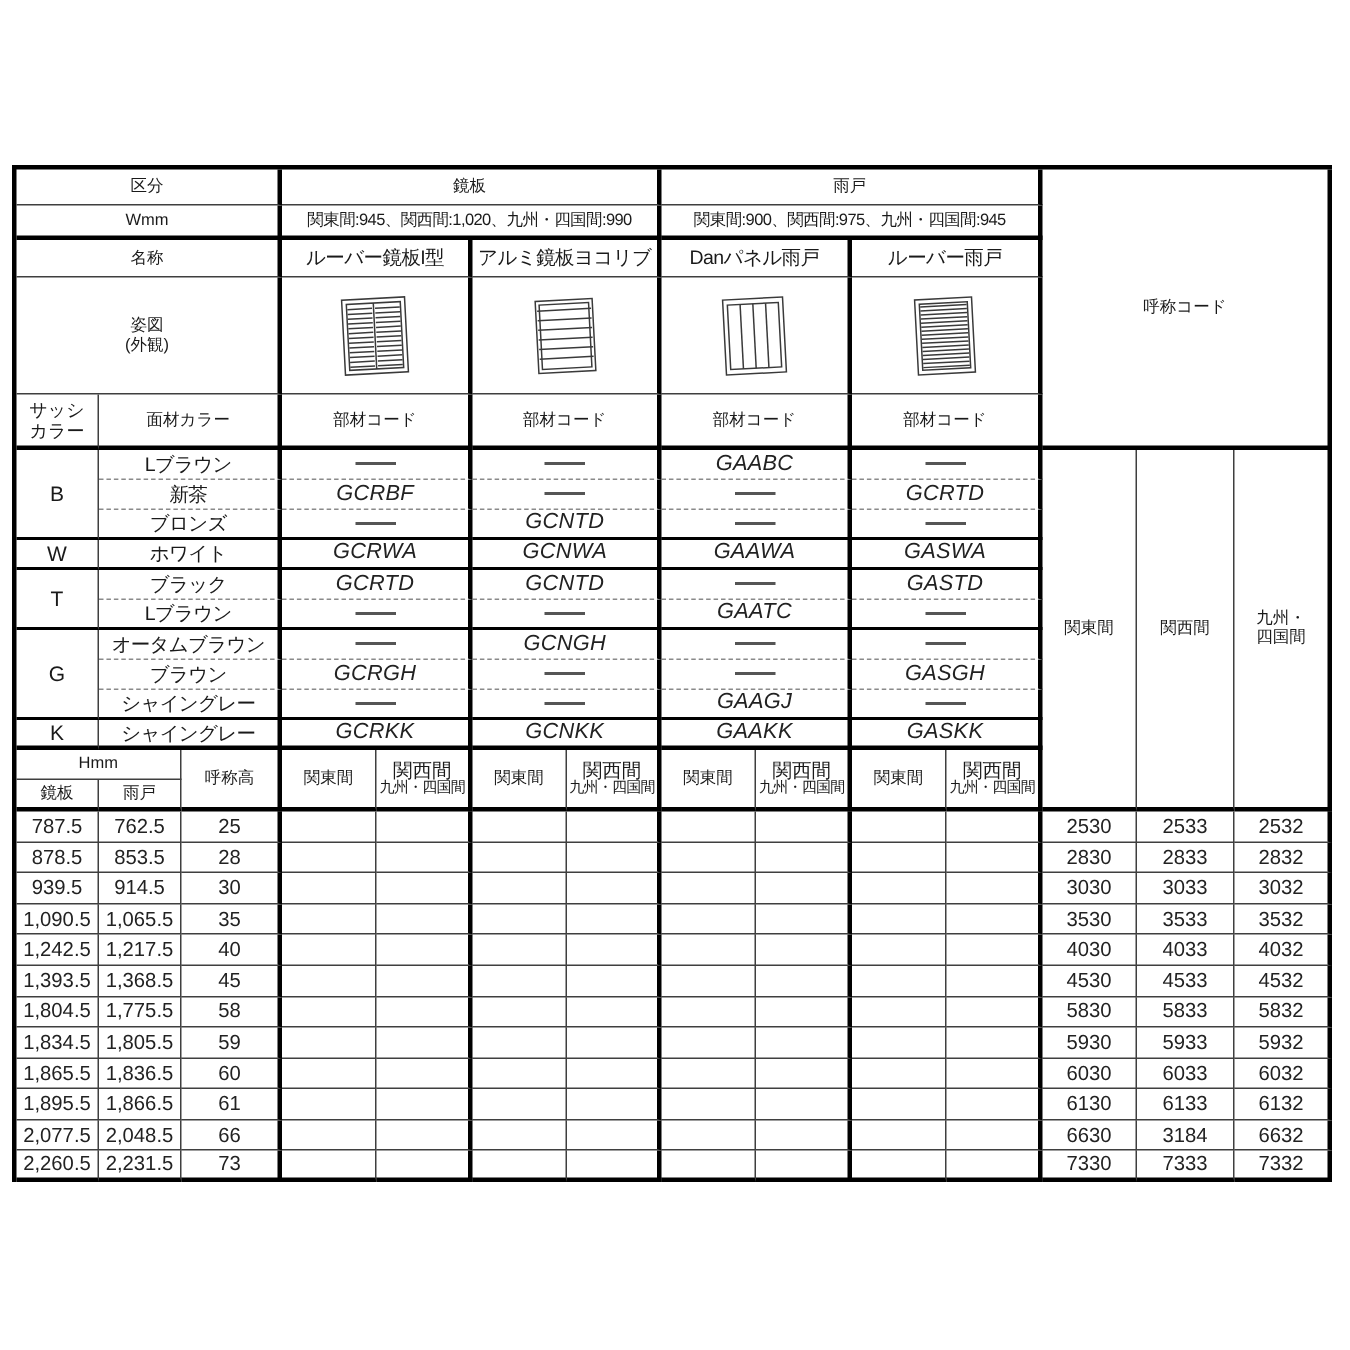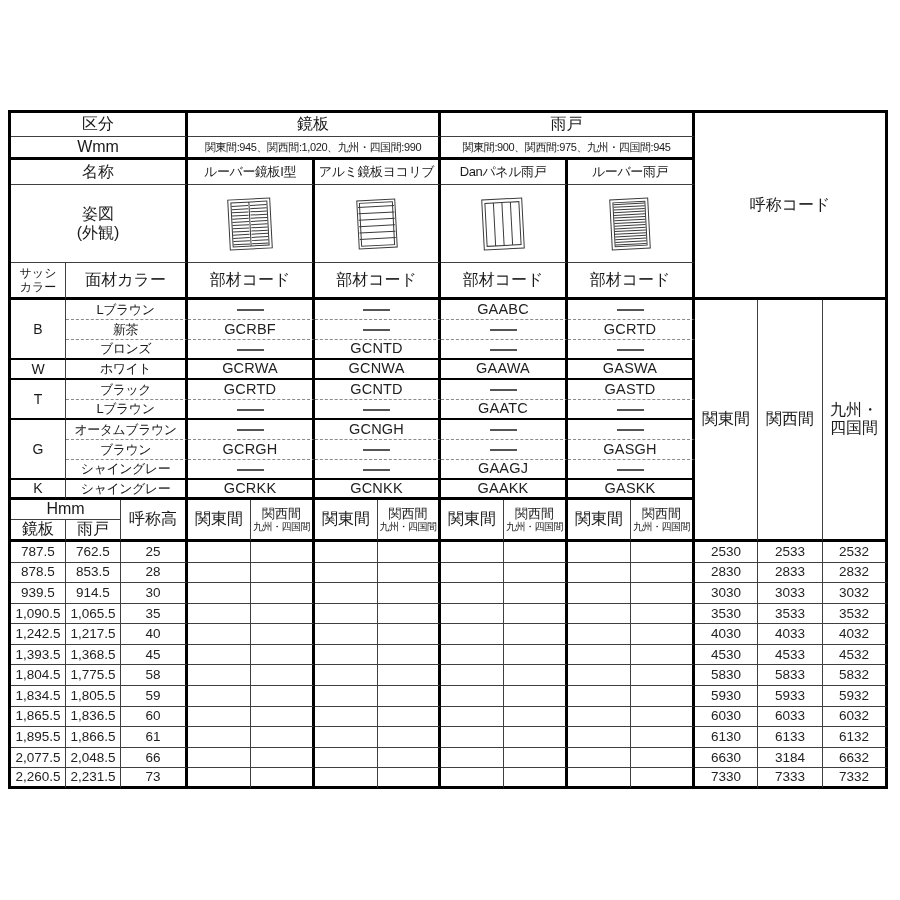--- a/index.html
+++ b/index.html
@@ -5,26 +5,26 @@
   html,body{margin:0;padding:0;background:#ffffff;}
   body{width:900px;height:900px;font-family:"Liberation Sans","DejaVu Sans",sans-serif;color:#1a1a1a;}
   .sheet{position:relative;width:900px;height:900px;background:#ffffff;overflow:hidden;}
   table.spec{position:absolute;left:8px;top:110px;width:877px;border-collapse:separate;border-spacing:0;table-layout:fixed;border-top:3px solid #000;border-left:3px solid #000;}
   td{box-sizing:border-box;border-right:1px solid #3f3f3f;border-bottom:1px solid #3f3f3f;padding:0 1px;text-align:center;vertical-align:middle;font-size:13px;line-height:1.18;overflow:hidden;}
   .br-thick{border-right:3px solid #000;}
   .bb-thick{border-bottom:3px solid #000;}
   .bb-heavy{border-bottom:2px solid #000;}
   .bb-dash{border-bottom:1px dashed #8a8a8a;}
   .pre{white-space:pre-line;}
-  .lab{font-size:16px;}
+  .lab{font-size:11px;}
   .wmm{font-size:11px;letter-spacing:-0.4px;}
   .pname{font-size:13px;letter-spacing:-0.4px;}
   .cname{font-size:13px;letter-spacing:-0.5px;margin-top:28px;}
   .letter{font-size:14px;}
-  .code{font-size:14.5px;letter-spacing:0.2px;color:#222;}
+  .code{font-size:14.5px;letter-spacing:0.2px;color:#222;font-style:italic;}
   .num{font-size:13.5px;color:#222;}
   .small2{display:block;font-size:10px;letter-spacing:-0.5px;margin-top:-1px;}
   .kmain{display:block;font-size:13px;}
   .dash{display:inline-block;width:27px;border-top:2px solid #555;vertical-align:middle;}
   .imgcell svg{display:block;margin:0 auto;}
 </style>
 </head>
 <body>
 
 <div class="sheet">

